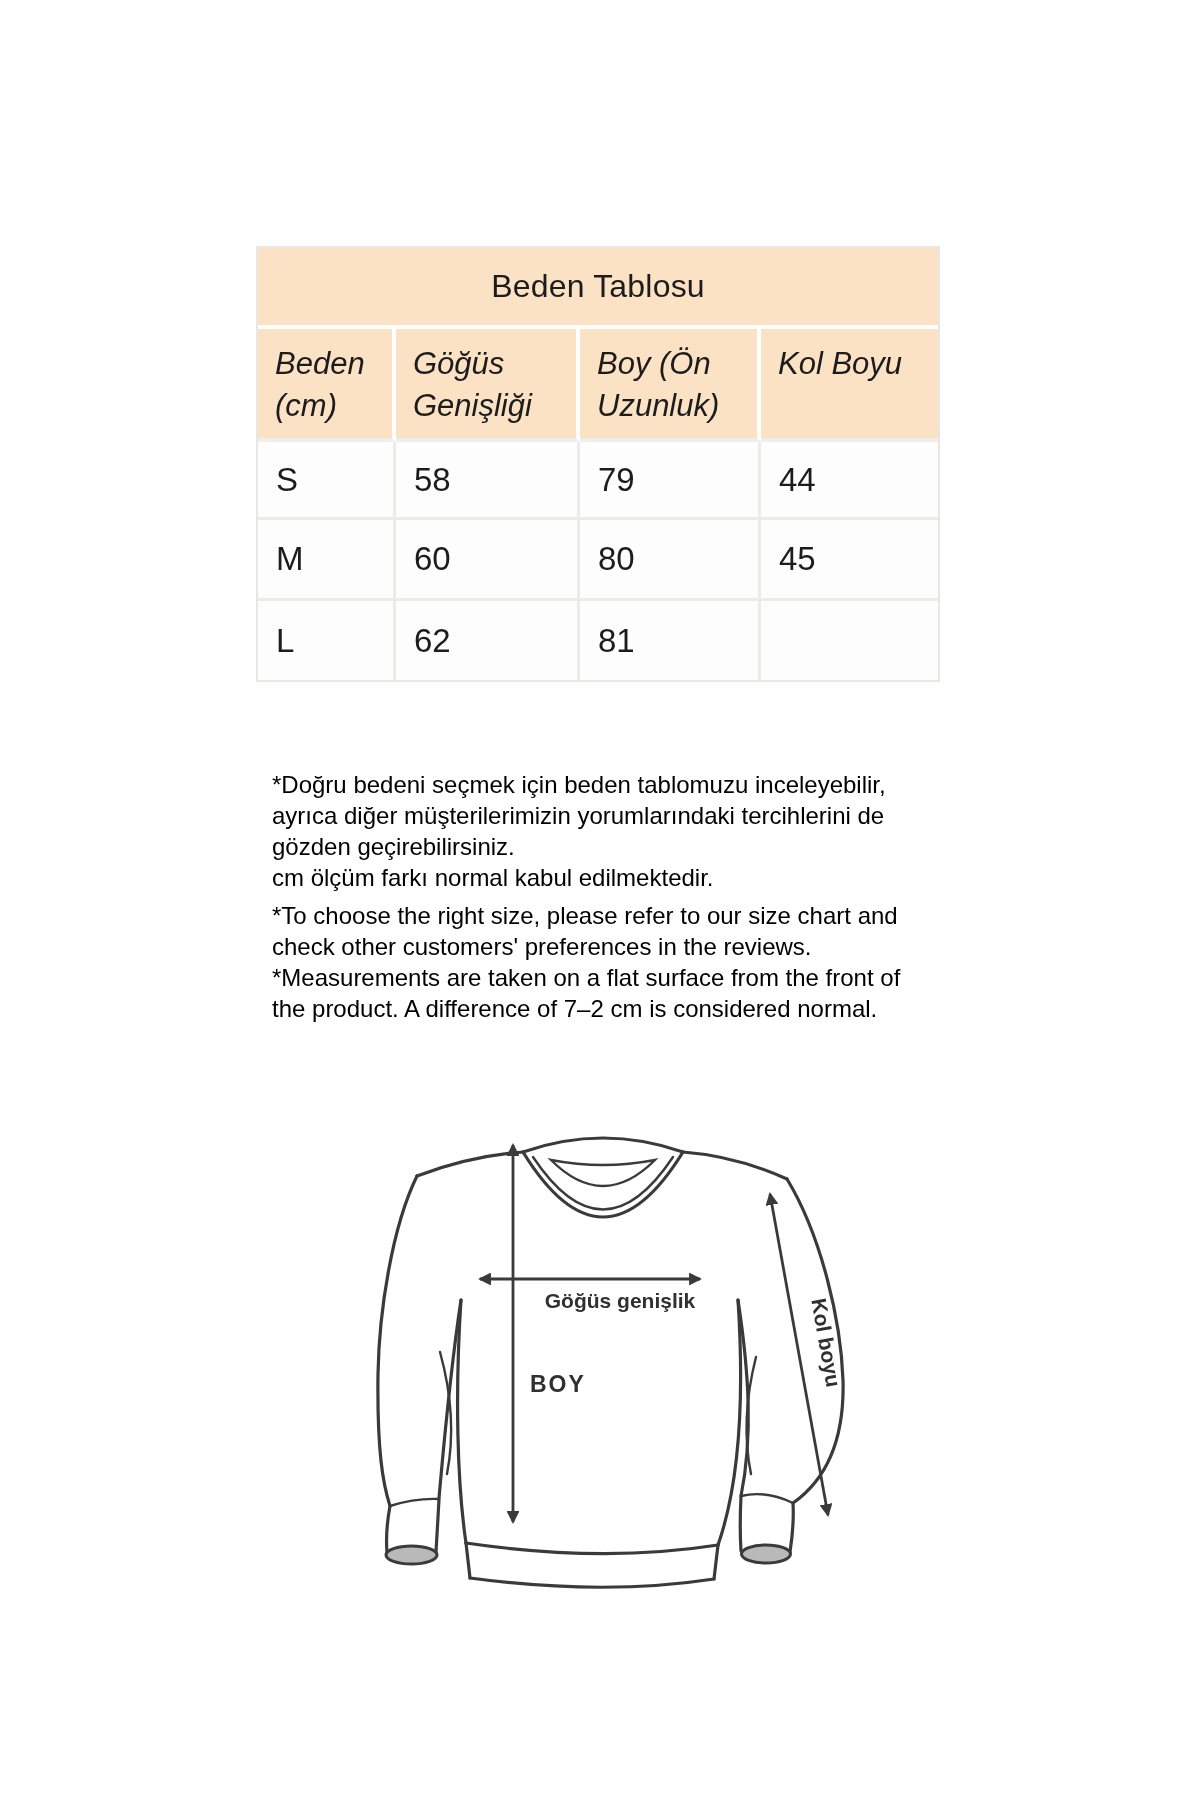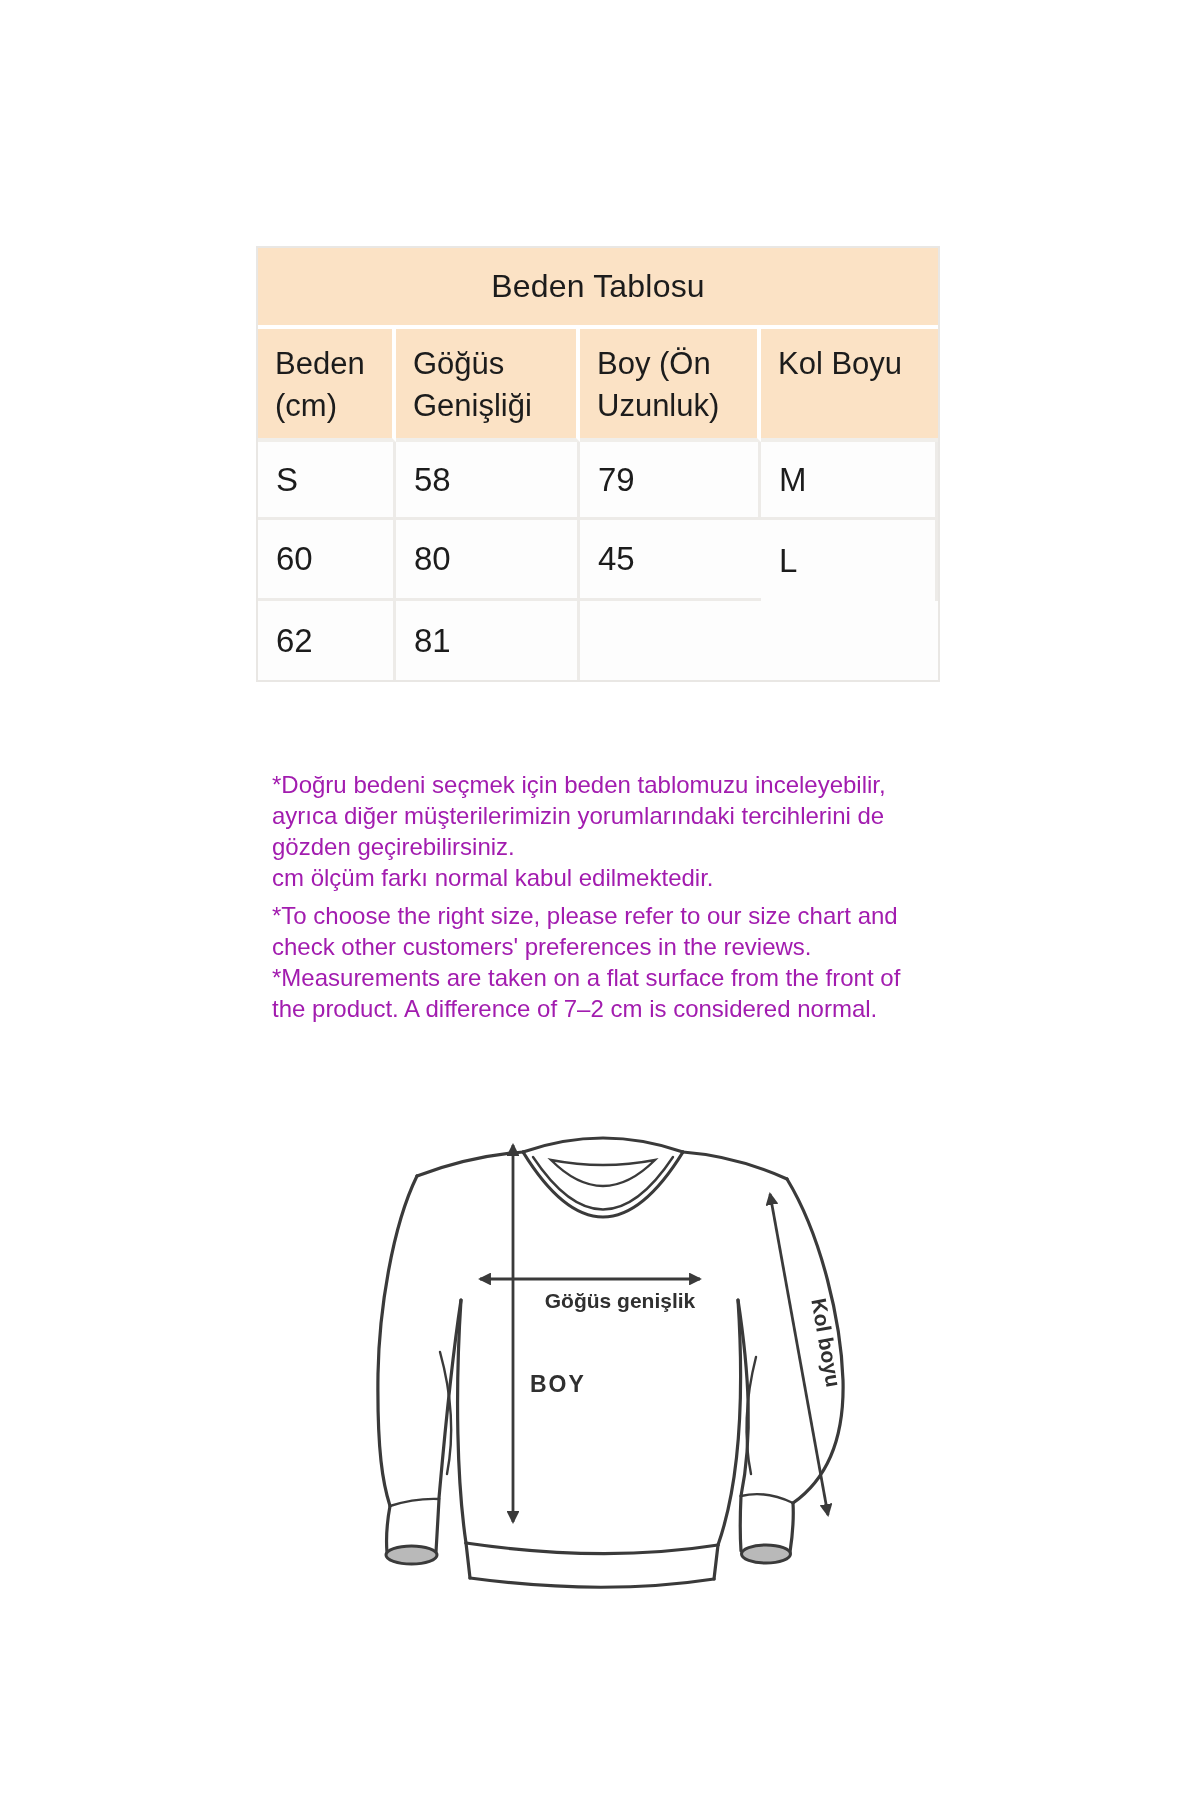--- a/index.html
+++ b/index.html
@@ -20,30 +20,30 @@
   .tcell { box-sizing:border-box; font-size:32px; color:#1c1c1c; }
   .title-cell {
     grid-column:1 / -1; background:#fbe2c5; border-bottom:4px solid #ffffff;
     display:flex; align-items:center; justify-content:center;
     font-size:32px; letter-spacing:0.2px;
   }
   .head-cell {
     background:#fbe2c5; border-right:4px solid #ffffff; border-bottom:4px solid #f0eeea;
     padding:14px 0 0 17px; line-height:42px; font-size:31px;
   }
-  .head-cell span { display:block; white-space:nowrap; }
+  .head-cell span { display:block; white-space:nowrap;font-style:italic; }
   .data-cell {
     background:#fdfdfd; border-right:3px solid #edebe8; border-bottom:3px solid #edebe8;
     display:flex; align-items:center; padding-left:18px; font-size:33px;
   }
   .last-col { border-right:none !important; }
   .last-row { border-bottom:none !important; }
 
   
-  .notes { position:absolute; left:272px; font-size:24px; line-height:31px; color:#a21caf; }
+  .notes { position:absolute; left:272px; font-size:24px; line-height:31px; color:#000000; }
   .notes div { white-space:nowrap; }
   .notes-tr { top:769px; }
   .notes-en { top:900px; }
 
   
   .diagram { position:absolute; left:320px; top:1122px; width:560px; height:480px; }
   .diagram svg { display:block; width:560px; height:480px; }
   .outline { fill:none; stroke:#3a3a3a; stroke-width:3.2; stroke-linecap:round; stroke-linejoin:round; }
   .thin    { fill:none; stroke:#3a3a3a; stroke-width:2.4; stroke-linecap:round; }
   .arrow   { fill:none; stroke:#3a3a3a; stroke-width:2.8; }
@@ -70,20 +70,21 @@
       <span>Uzunluk)</span>
     </div>
     <div class="tcell head-cell last-col">
       <span>Kol Boyu</span>
       <span></span>
     </div>
 
     <div class="tcell data-cell">S</div>
     <div class="tcell data-cell">58</div>
     <div class="tcell data-cell">79</div>
+    <div class="tcell data-cell last-col">44</div>
 
     <div class="tcell data-cell">M</div>
     <div class="tcell data-cell">60</div>
     <div class="tcell data-cell">80</div>
     <div class="tcell data-cell last-col">45</div>
 
     <div class="tcell data-cell last-row">L</div>
     <div class="tcell data-cell last-row">62</div>
     <div class="tcell data-cell last-row">81</div>
   </div>

